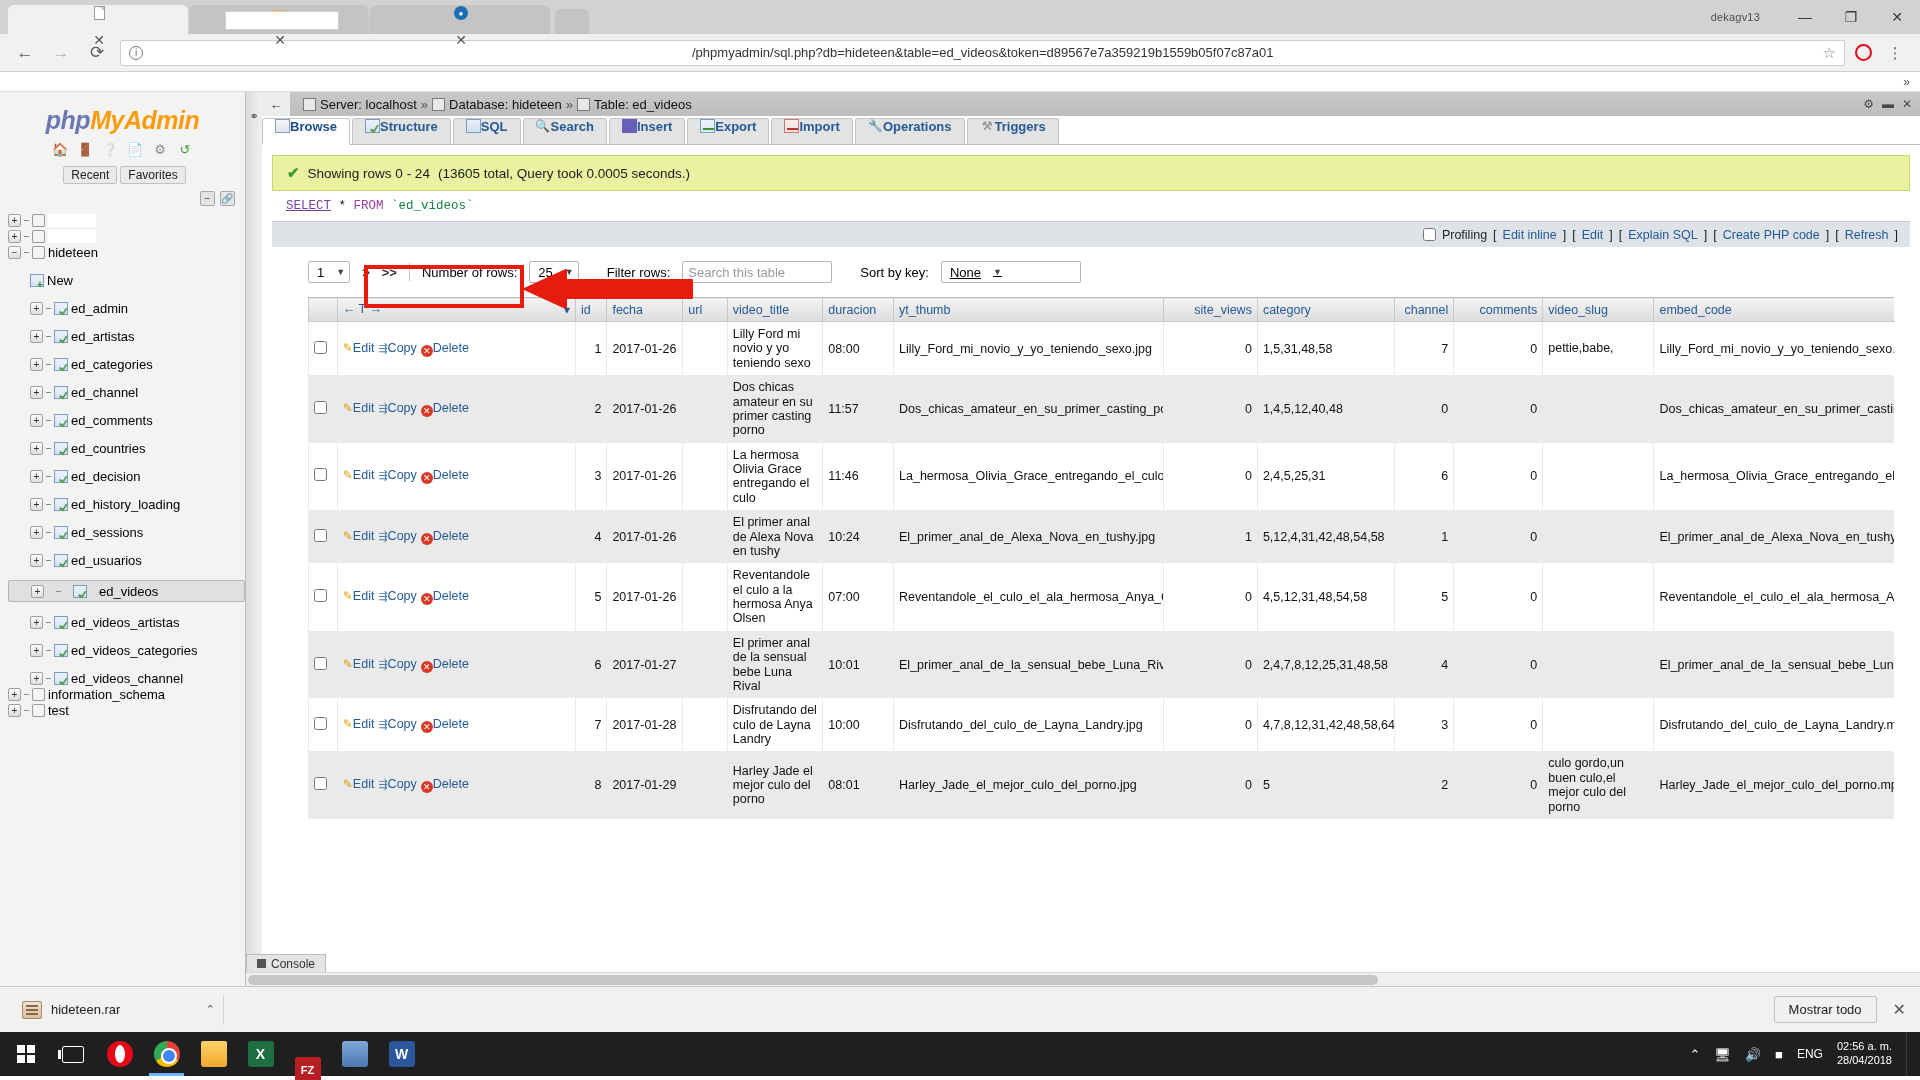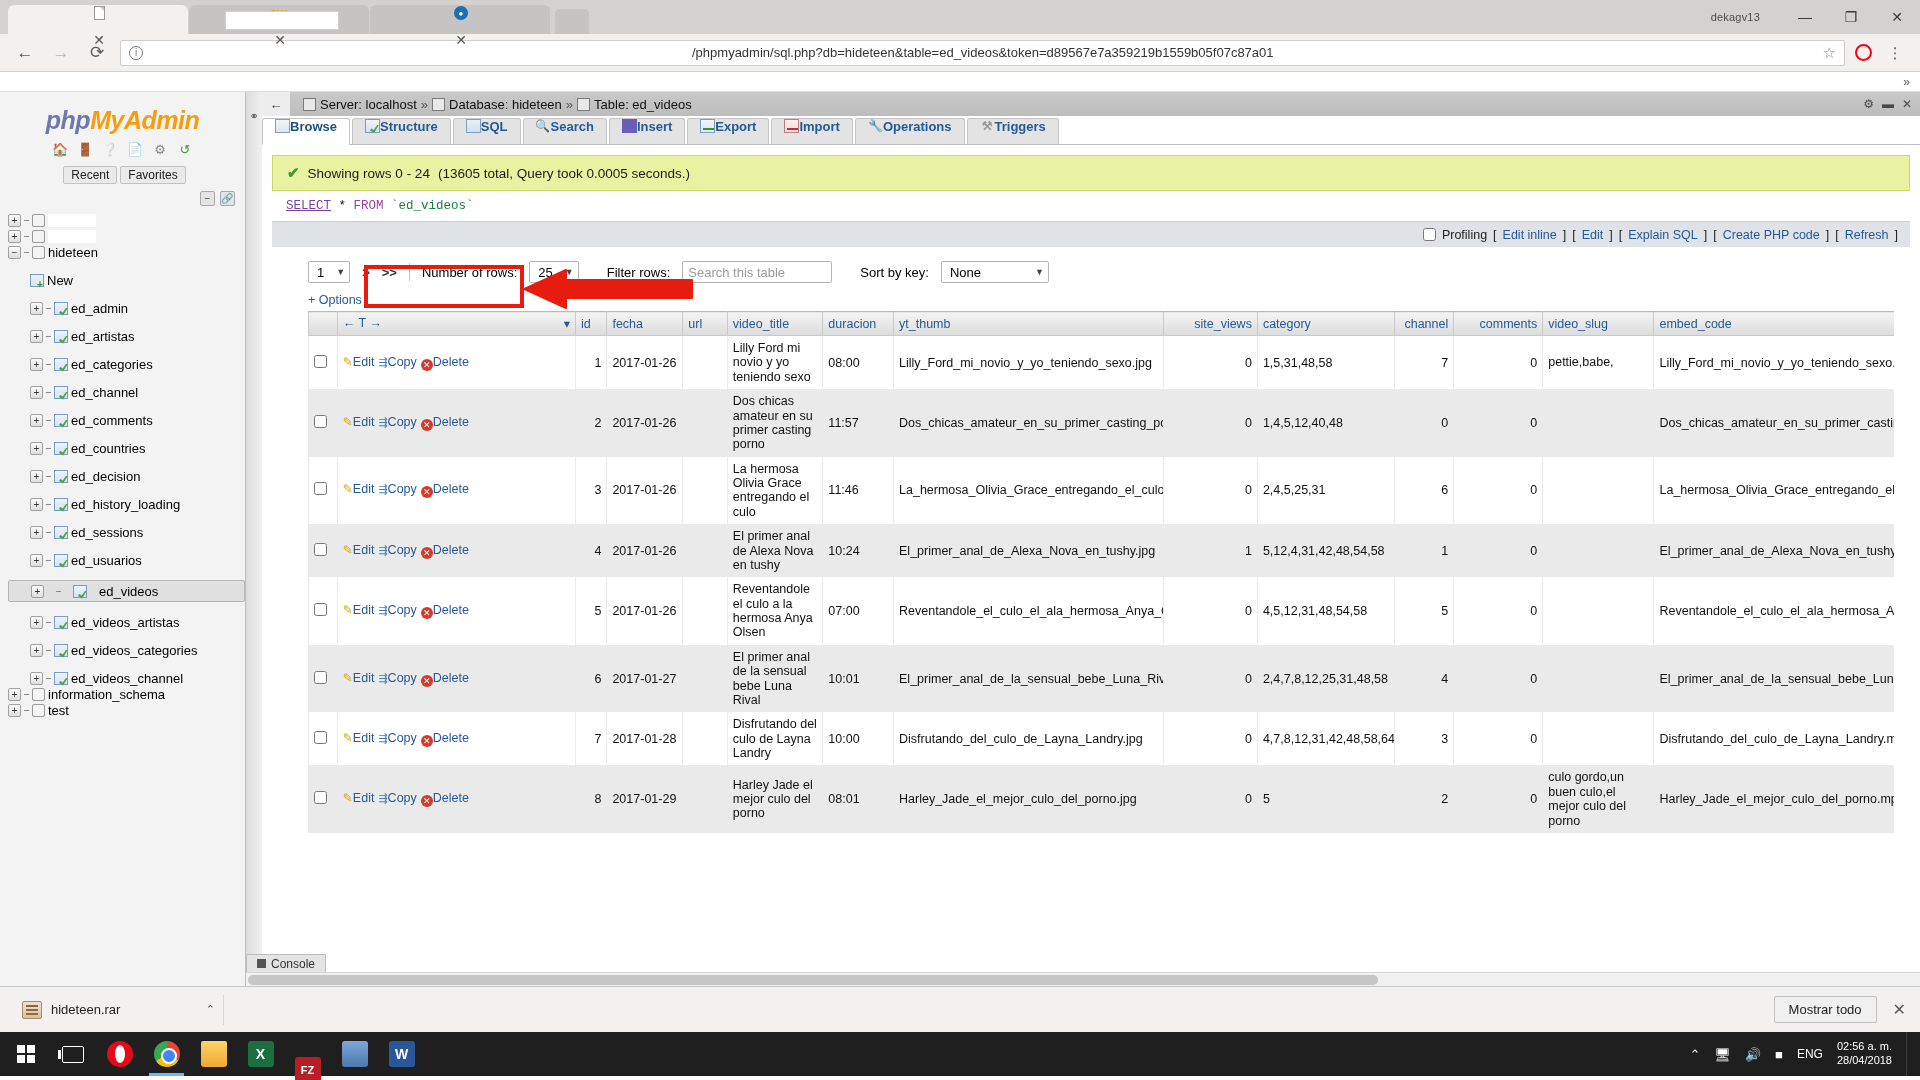--- a/index.html
+++ b/index.html
@@ -471,21 +471,21 @@
     border: 1px solid #b5b5b5;
     height: 22px;
     width: 150px;
     padding: 0 5px;
     font-size: 13px;
     color: #9a9a9a;
     display: flex; align-items: center;
     background: #fff;
     border-radius: 2px;
   }
-  .sortsel { width: 108px; justify-content: space-between; }
+  .sortsel { width: 140px; justify-content: flex-start; text-decoration: underline; }
 
   .options-link {
     padding-left: 36px;
     color: #235a97;
     font-size: 12.5px;
   }
 
   
   .tbl-wrap {
     margin-left: 36px;
@@ -1022,21 +1022,20 @@
           </span>
         <span style="margin-left:16px">Filter rows:</span>
         <span class="txtin">Search this table</span>
         <span style="margin-left:16px">Sort by key:</span>
         <span class="sel sortsel">
             <span>None</span>
             <span class="caret">▼</span>
           </span>
       </div>
 
-      <div class="options-link">+ Options</div>
 
       <div class="tbl-wrap">
         <table class="data">
           <colgroup>
             <col style="width:22px">
               <col style="width:182px">
               <col style="width:24px">
               <col style="width:58px">
             <col style="width:34px">
               <col style="width:73px">

